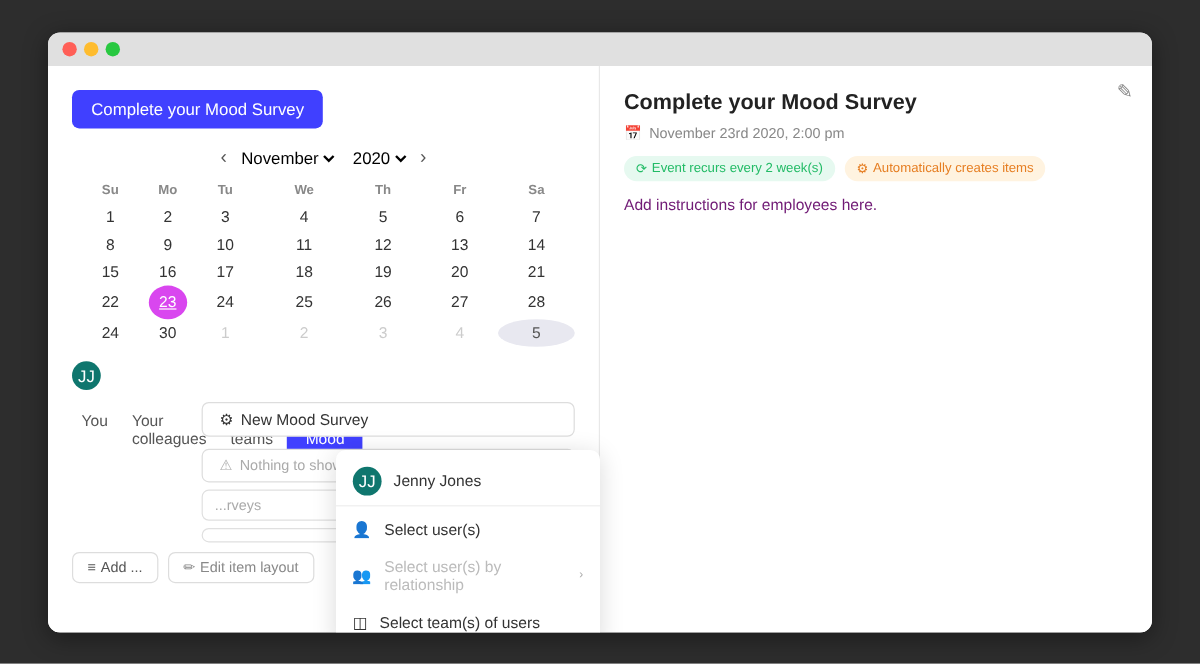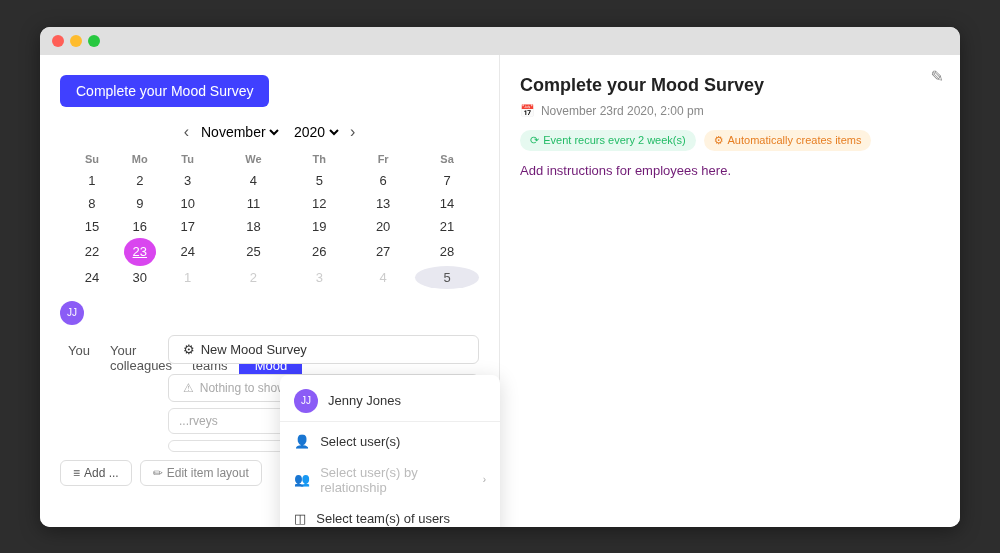--- a/index.html
+++ b/index.html
@@ -143,25 +143,25 @@
       color: #888;
       display: flex;
       align-items: center;
       gap: 6px;
     }
     .posted-by a { color: #4040ff; text-decoration: none; }
     .avatar-sm {
       width: 24px;
       height: 24px;
       border-radius: 50%;
-      background: #8b5cf6;
+      background: #0f766e;
       display: flex;
       align-items: center;
       justify-content: center;
-      font-size: 10px;
+      font-size: 14px;
       color: #fff;
       overflow: hidden;
     }
     .tab-v {
       font-size: 13px;
       color: #555;
       padding: 4px 8px;
       cursor: pointer;
     }
     .tab-v.active {

